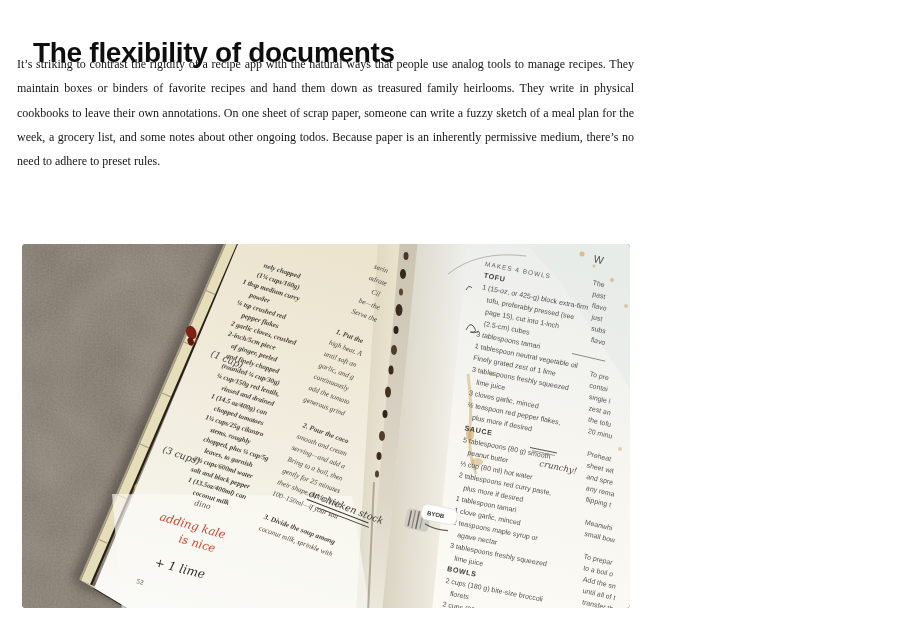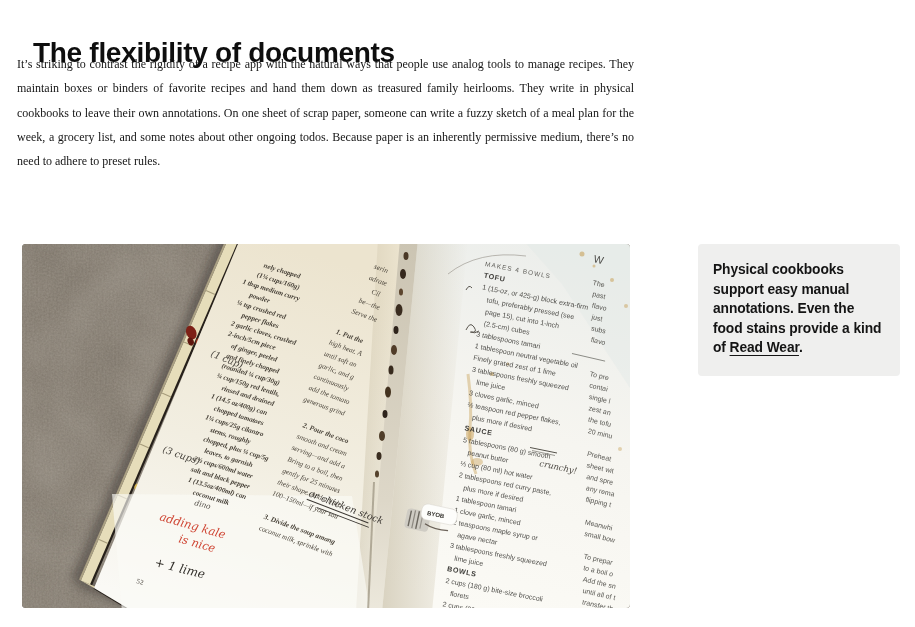--- a/index.html
+++ b/index.html
@@ -311,17 +311,14 @@
           <line x1="396" y1="269" x2="396" y2="287" stroke="#6a665e" stroke-width="1.4"></line>
           <line x1="400" y1="270" x2="400" y2="286" stroke="#9a968e" stroke-width="1.2"></line>
         </g>
         <rect x="398" y="260" width="36" height="16" rx="6" fill="#fdfdfb" stroke="#d8d5cc" stroke-width="0.5"></rect>
         <text x="404" y="271" font-family="Liberation Sans,sans-serif" font-size="6" font-weight="700" fill="#35332e">BYOB</text>
         <path d="M404,280 q10,4 24,2" stroke="#4a3f35" stroke-width="1.3" fill="none" opacity="0.8"></path>
       </g>
     </svg>
   </figure>
 
-  <aside class="sidenote">
-    <p><span>Physical cookbooks support easy manual annotations. Even the food stains provide a kind of </span><a>Read Wear</a><span>.</span></p>
-  </aside>
 
 </div>
 
 </body></html>

